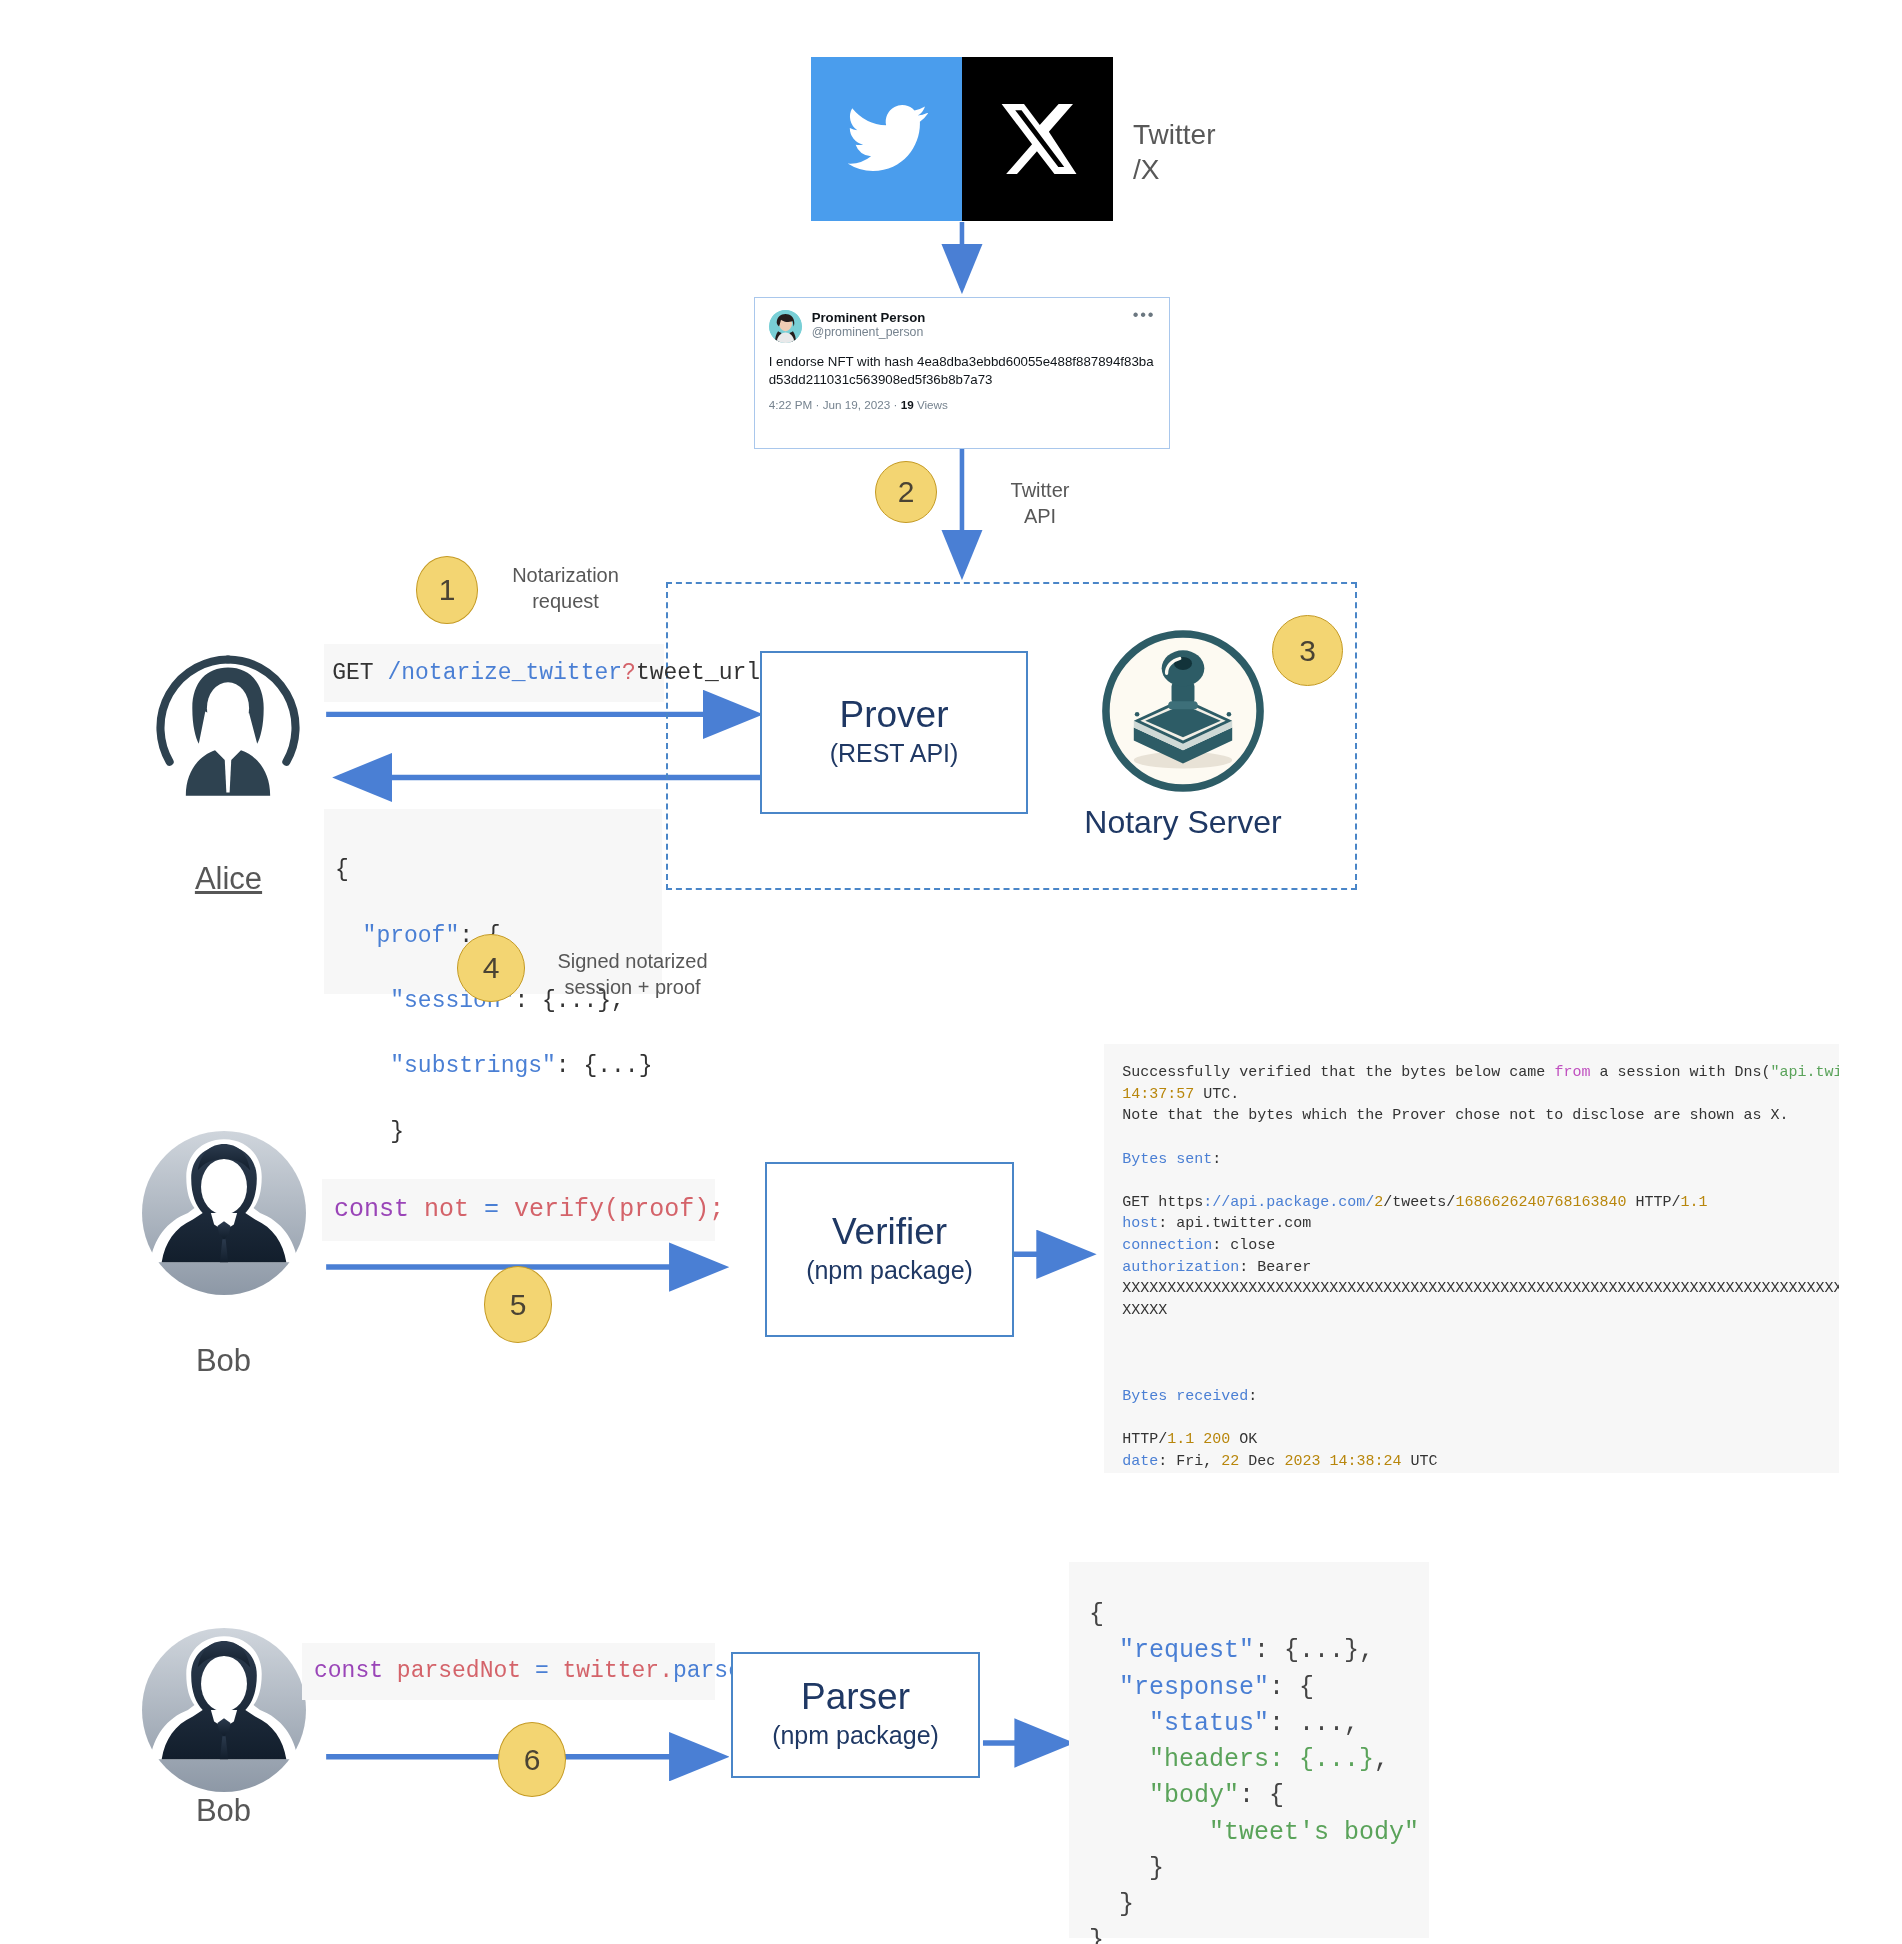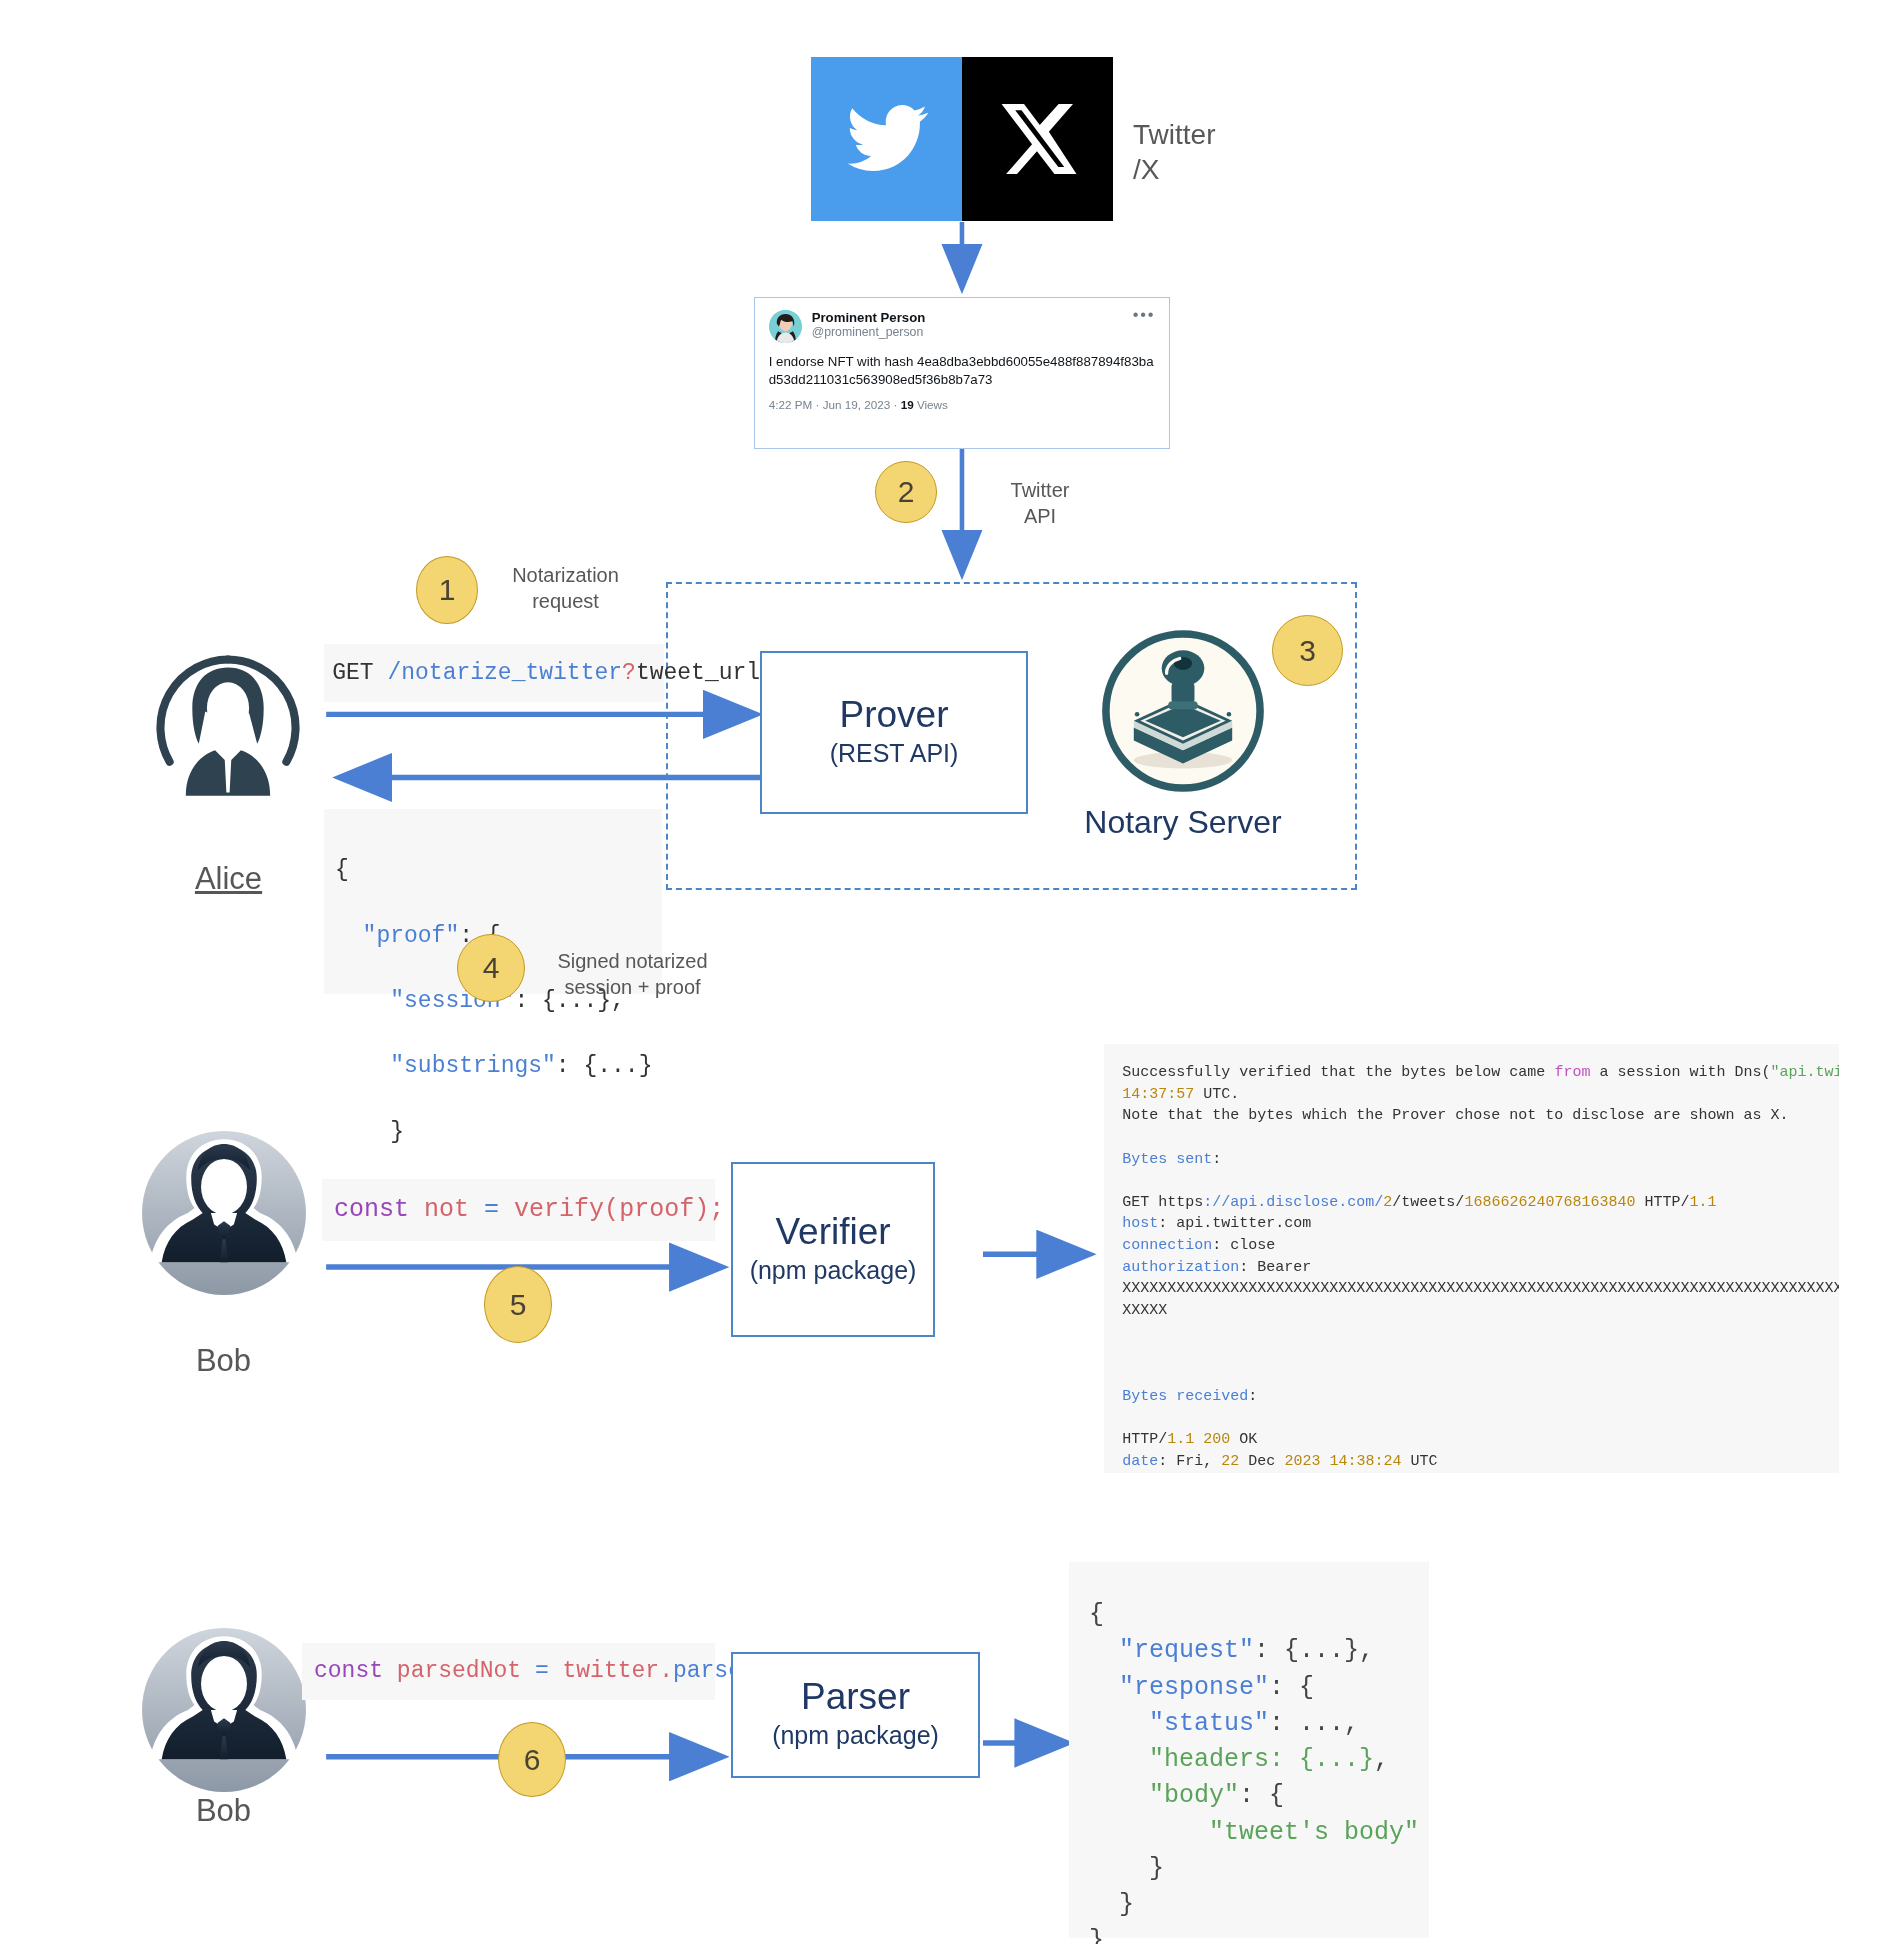--- a/index.html
+++ b/index.html
@@ -224,33 +224,33 @@
   </svg>
 </div>
 <div class="abs person-label" style="left:132px;top:1343px;width:183px;">Bob</div>
 
 <div class="abs codeblk mono" style="left:322px;top:1179px;width:393px;height:62px;display:flex;align-items:center;padding-left:12px;box-sizing:border-box;font-size:25px;">
   <span class="k-purple">const</span><span>&nbsp;</span><span class="k-red">not</span><span>&nbsp;</span><span class="k-blue">=</span><span>&nbsp;</span><span class="k-red">verify</span><span class="k-red">(</span><span class="k-red">proof</span><span class="k-red">);</span>
 </div>
 
 <div class="abs badge" style="left:484px;top:1266px;width:66px;height:75px;">5</div>
 
-<div class="abs procbox" style="left:731px;top:1162px;width:204px;height:175px;">
+<div class="abs procbox" style="left:765px;top:1162px;width:249px;height:175px;">
   <div class="t1">Verifier</div>
   <div class="t2">(npm package)</div>
 </div>
 
 <div class="abs" id="console">
     <pre><span>Successfully verified that the bytes below came </span><span class="k-magenta">from</span><span> a session with Dns(</span><span class="k-green">"api.twitter.com"</span>
 <span class="k-gold">14:37:57</span><span> UTC.</span>
 <span>Note that the bytes which the Prover chose not to disclose are shown as X.</span>
 
 <span class="k-hdr">Bytes sent</span>:
 
-<span>GET https</span><span class="k-blue">://api.disclose.com/</span><span class="k-gold">2</span><span>/tweets/</span><span class="k-gold">1686626240768163840</span><span> HTTP/</span><span class="k-gold">1.1</span>
+<span>GET https</span><span class="k-blue">://api.package.com/</span><span class="k-gold">2</span><span>/tweets/</span><span class="k-gold">1686626240768163840</span><span> HTTP/</span><span class="k-gold">1.1</span>
 <span class="k-hdr">host</span>:<span> api.twitter.com</span>
 <span class="k-hdr">connection</span>:<span> close</span>
 <span class="k-hdr">authorization</span>:<span> Bearer</span>
 <span>XXXXXXXXXXXXXXXXXXXXXXXXXXXXXXXXXXXXXXXXXXXXXXXXXXXXXXXXXXXXXXXXXXXXXXXXXXXXXXXXXXXXXXXXXXXXXXXXXXXXXX</span>
 <span>XXXXX</span>
 
 
 
 <span class="k-hdr">Bytes received</span>:
 

